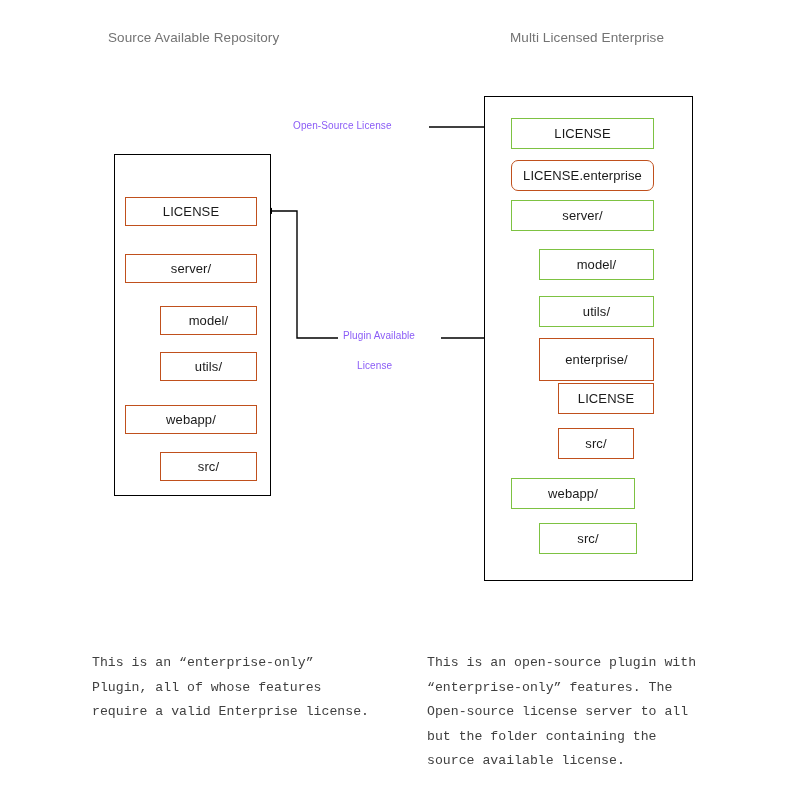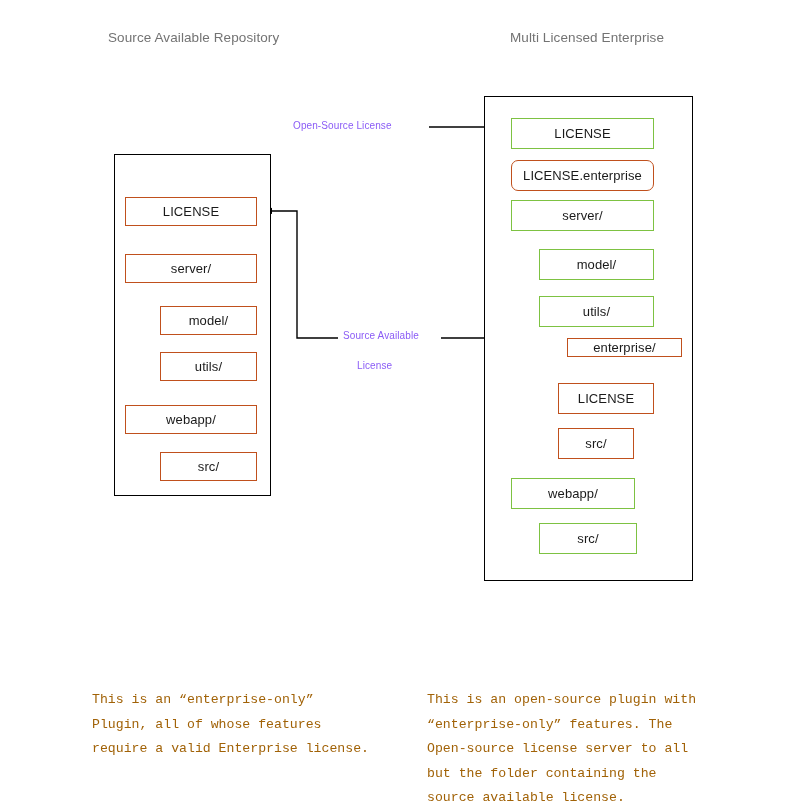--- a/index.html
+++ b/index.html
@@ -68,23 +68,22 @@
   }
   #label-open-source  { left: 293px; top: 120px; }
   #label-src-avail-1  { left: 343px; top: 330px; }
   #label-src-avail-2  { left: 357px; top: 360px; }
 
   .caption {
     position: absolute;
     font-family: "Liberation Mono", "DejaVu Sans Mono", monospace;
     font-size: 13.2px;
     line-height: 24.5px;
-    color: #a16207;
+    color: #404040;
     white-space: pre;
-    margin-top: 37px;
   }
   #caption-left  { left: 92px;  top: 651px; }
   #caption-right { left: 427px; top: 651px; }
 </style>
 </head>
 <body>
 
 <svg id="canvas" viewBox="0 0 788 801" width="788" height="801" xmlns="http://www.w3.org/2000/svg">
   <defs>
     <marker id="arrow-black" markerWidth="9" markerHeight="9" refX="8.2" refY="3.2" orient="auto" markerUnits="userSpaceOnUse">
@@ -150,39 +149,39 @@
     </div>
     <div class="node green" style="left: 511px; top: 200px; width: 143px; height: 31px;">
       <span>server/</span>
     </div>
     <div class="node green" style="left: 539px; top: 249px; width: 115px; height: 31px;">
       <span>model/</span>
     </div>
     <div class="node green" style="left: 539px; top: 296px; width: 115px; height: 31px;">
       <span>utils/</span>
     </div>
-    <div class="node orange" style="left: 539px; top: 338px; width: 115px; height: 19px; margin-left: 28px;">
+    <div class="node orange" style="left: 539px; top: 338px; width: 115px; height: 43px;">
       <span>enterprise/</span>
     </div>
     <div class="node orange" style="left: 558px; top: 383px; width: 96px; height: 31px;">
       <span>LICENSE</span>
     </div>
     <div class="node orange" style="left: 558px; top: 428px; width: 76px; height: 31px;">
       <span>src/</span>
     </div>
     <div class="node green" style="left: 511px; top: 478px; width: 124px; height: 31px;">
       <span>webapp/</span>
     </div>
     <div class="node green" style="left: 539px; top: 523px; width: 98px; height: 31px;">
       <span>src/</span>
     </div>
   </div>
 
 <div class="edge-label" id="label-open-source">Open-Source License</div>
-<div class="edge-label" id="label-src-avail-1">Source Available</div>
+<div class="edge-label" id="label-src-avail-1">Plugin Available</div>
 <div class="edge-label" id="label-src-avail-2">License</div>
 
 <div class="caption" id="caption-left">This is an “enterprise-only”
 Plugin, all of whose features
 require a valid Enterprise license.</div>
 <div class="caption" id="caption-right">This is an open-source plugin with
 “enterprise-only” features. The
 Open-source license server to all
 but the folder containing the
 source available license.</div>

